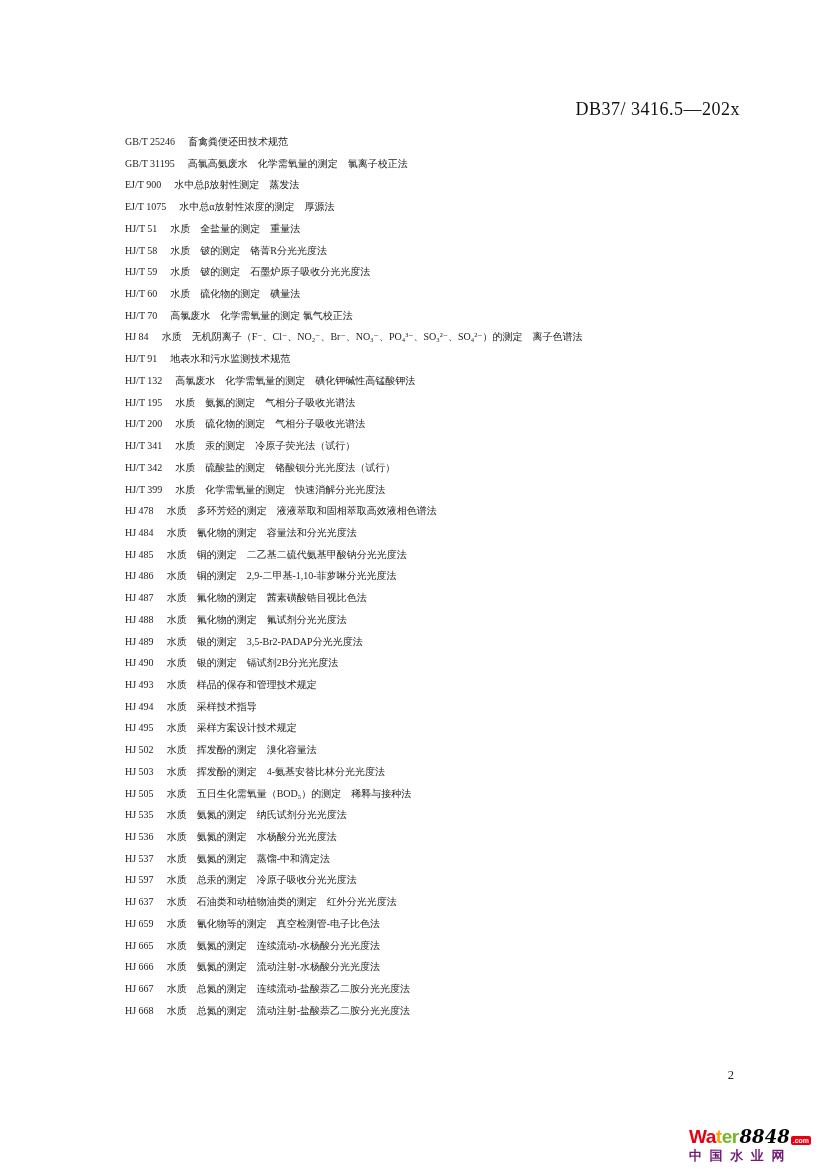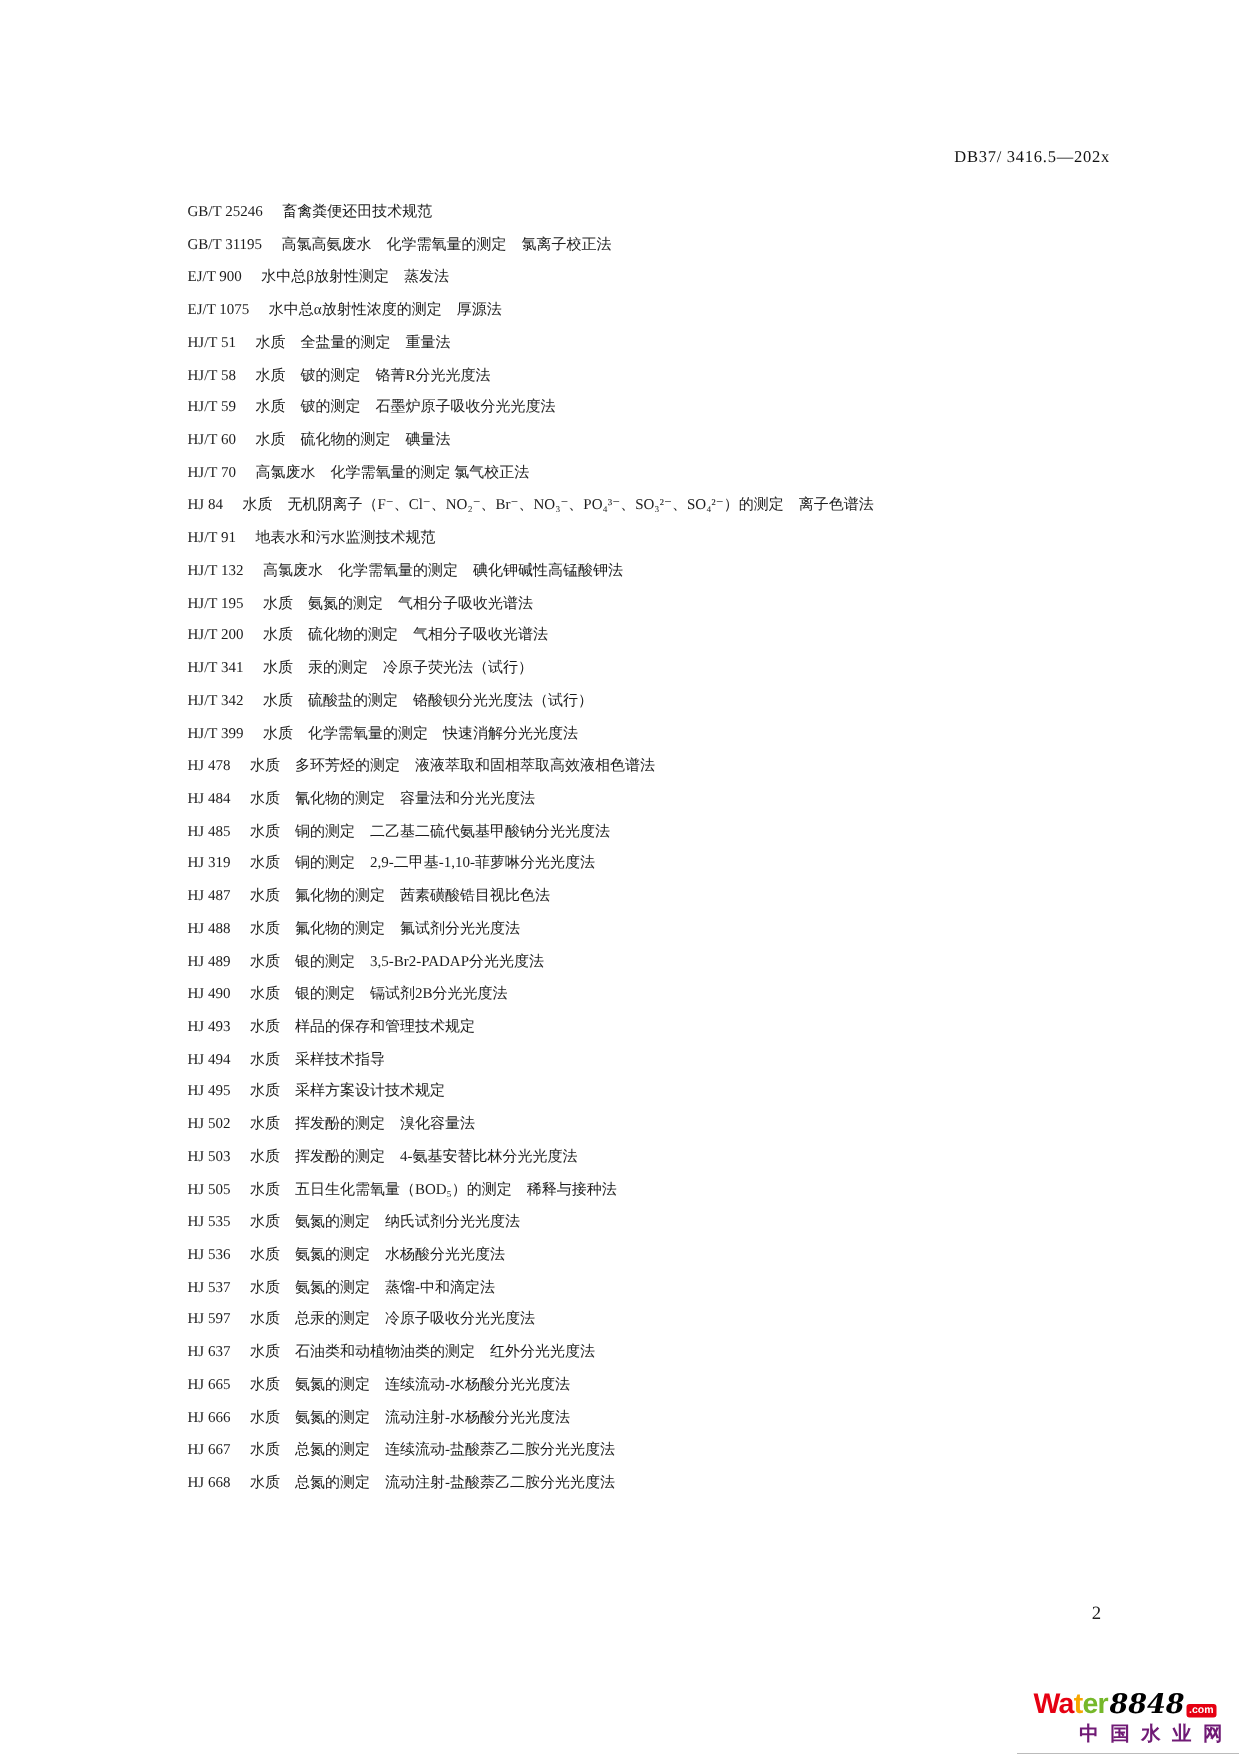--- a/index.html
+++ b/index.html
@@ -8,21 +8,21 @@
     width:826px;height:1169px;
     margin:0 auto;
     background:#ffffff;
     overflow:hidden;
     font-family:"Liberation Serif","DejaVu Serif",serif;
     color:#1c1c1c;
   }
   .std-header{
     position:absolute;
     top:99px;right:86px;
-    font-size:11px;
+    font-size:18px;
     letter-spacing:0.5px;
     color:#111;
     white-space:nowrap;
   }
   .ref-list{
     position:absolute;
     top:131px;left:125px;right:40px;
   }
   .ref-line{
     height:21.72px;
@@ -36,21 +36,21 @@
   .page-number{
     position:absolute;
     top:1068px;right:92px;
     font-size:12.5px;
     color:#222;
   }
   .watermark{
     position:absolute;
     right:9px;bottom:7px;
     width:128px;
-    text-align:right;
+    text-align:left;
     line-height:1;
   }
   .brand-line{
     display:flex;
     align-items:flex-end;
     white-space:nowrap;
   }
   .brand-word{
     font-family:"Liberation Sans","DejaVu Sans",sans-serif;
     font-weight:bold;
@@ -107,36 +107,37 @@
       <div class="ref-line"><span class="ref-code">HJ/T 91</span><span class="ref-text">地表水和污水监测技术规范</span></div>
       <div class="ref-line"><span class="ref-code">HJ/T 132</span><span class="ref-text">高氯废水　化学需氧量的测定　碘化钾碱性高锰酸钾法</span></div>
       <div class="ref-line"><span class="ref-code">HJ/T 195</span><span class="ref-text">水质　氨氮的测定　气相分子吸收光谱法</span></div>
       <div class="ref-line"><span class="ref-code">HJ/T 200</span><span class="ref-text">水质　硫化物的测定　气相分子吸收光谱法</span></div>
       <div class="ref-line"><span class="ref-code">HJ/T 341</span><span class="ref-text">水质　汞的测定　冷原子荧光法（试行）</span></div>
       <div class="ref-line"><span class="ref-code">HJ/T 342</span><span class="ref-text">水质　硫酸盐的测定　铬酸钡分光光度法（试行）</span></div>
       <div class="ref-line"><span class="ref-code">HJ/T 399</span><span class="ref-text">水质　化学需氧量的测定　快速消解分光光度法</span></div>
       <div class="ref-line"><span class="ref-code">HJ 478</span><span class="ref-text">水质　多环芳烃的测定　液液萃取和固相萃取高效液相色谱法</span></div>
       <div class="ref-line"><span class="ref-code">HJ 484</span><span class="ref-text">水质　氰化物的测定　容量法和分光光度法</span></div>
       <div class="ref-line"><span class="ref-code">HJ 485</span><span class="ref-text">水质　铜的测定　二乙基二硫代氨基甲酸钠分光光度法</span></div>
-      <div class="ref-line"><span class="ref-code">HJ 319</span><span class="ref-text">水质　铜的测定　2,9-二甲基-1,10-菲萝啉分光光度法</span></div>
+      <div class="ref-line"><span class="ref-code">HJ 486</span><span class="ref-text">水质　铜的测定　2,9-二甲基-1,10-菲萝啉分光光度法</span></div>
       <div class="ref-line"><span class="ref-code">HJ 487</span><span class="ref-text">水质　氟化物的测定　茜素磺酸锆目视比色法</span></div>
       <div class="ref-line"><span class="ref-code">HJ 488</span><span class="ref-text">水质　氟化物的测定　氟试剂分光光度法</span></div>
       <div class="ref-line"><span class="ref-code">HJ 489</span><span class="ref-text">水质　银的测定　3,5-Br2-PADAP分光光度法</span></div>
       <div class="ref-line"><span class="ref-code">HJ 490</span><span class="ref-text">水质　银的测定　镉试剂2B分光光度法</span></div>
       <div class="ref-line"><span class="ref-code">HJ 493</span><span class="ref-text">水质　样品的保存和管理技术规定</span></div>
       <div class="ref-line"><span class="ref-code">HJ 494</span><span class="ref-text">水质　采样技术指导</span></div>
       <div class="ref-line"><span class="ref-code">HJ 495</span><span class="ref-text">水质　采样方案设计技术规定</span></div>
       <div class="ref-line"><span class="ref-code">HJ 502</span><span class="ref-text">水质　挥发酚的测定　溴化容量法</span></div>
       <div class="ref-line"><span class="ref-code">HJ 503</span><span class="ref-text">水质　挥发酚的测定　4-氨基安替比林分光光度法</span></div>
       <div class="ref-line"><span class="ref-code">HJ 505</span><span class="ref-text">水质　五日生化需氧量（BOD₅）的测定　稀释与接种法</span></div>
       <div class="ref-line"><span class="ref-code">HJ 535</span><span class="ref-text">水质　氨氮的测定　纳氏试剂分光光度法</span></div>
       <div class="ref-line"><span class="ref-code">HJ 536</span><span class="ref-text">水质　氨氮的测定　水杨酸分光光度法</span></div>
       <div class="ref-line"><span class="ref-code">HJ 537</span><span class="ref-text">水质　氨氮的测定　蒸馏-中和滴定法</span></div>
       <div class="ref-line"><span class="ref-code">HJ 597</span><span class="ref-text">水质　总汞的测定　冷原子吸收分光光度法</span></div>
       <div class="ref-line"><span class="ref-code">HJ 637</span><span class="ref-text">水质　石油类和动植物油类的测定　红外分光光度法</span></div>
+      <div class="ref-line"><span class="ref-code">HJ 659</span><span class="ref-text">水质　氰化物等的测定　真空检测管-电子比色法</span></div>
       <div class="ref-line"><span class="ref-code">HJ 665</span><span class="ref-text">水质　氨氮的测定　连续流动-水杨酸分光光度法</span></div>
       <div class="ref-line"><span class="ref-code">HJ 666</span><span class="ref-text">水质　氨氮的测定　流动注射-水杨酸分光光度法</span></div>
       <div class="ref-line"><span class="ref-code">HJ 667</span><span class="ref-text">水质　总氮的测定　连续流动-盐酸萘乙二胺分光光度法</span></div>
       <div class="ref-line"><span class="ref-code">HJ 668</span><span class="ref-text">水质　总氮的测定　流动注射-盐酸萘乙二胺分光光度法</span></div>
     </div>
 
   <div class="page-number">2</div>
 
   <div class="watermark">
     <div class="brand-line">

